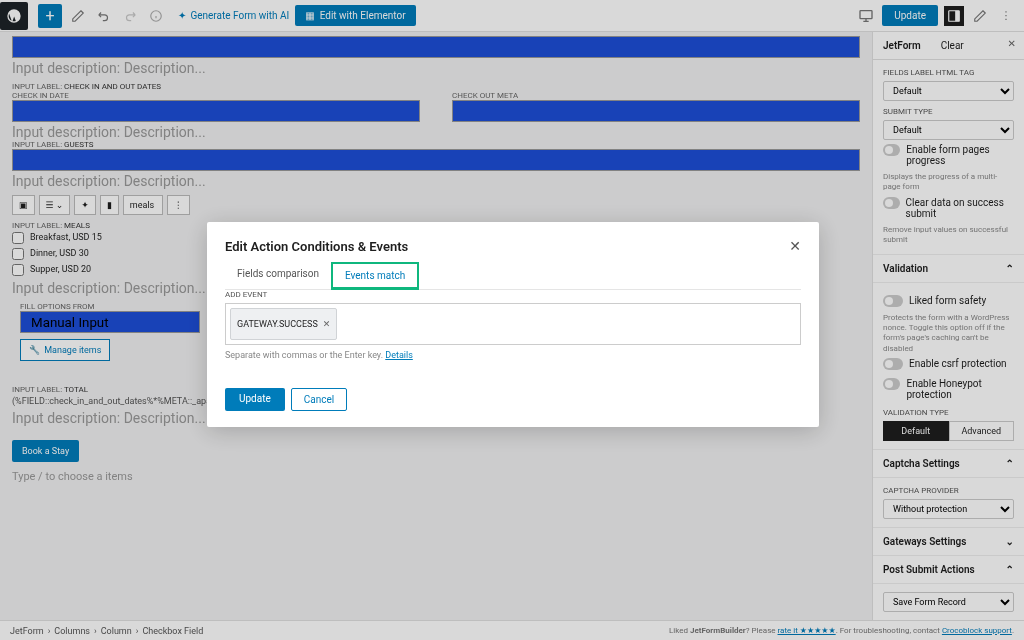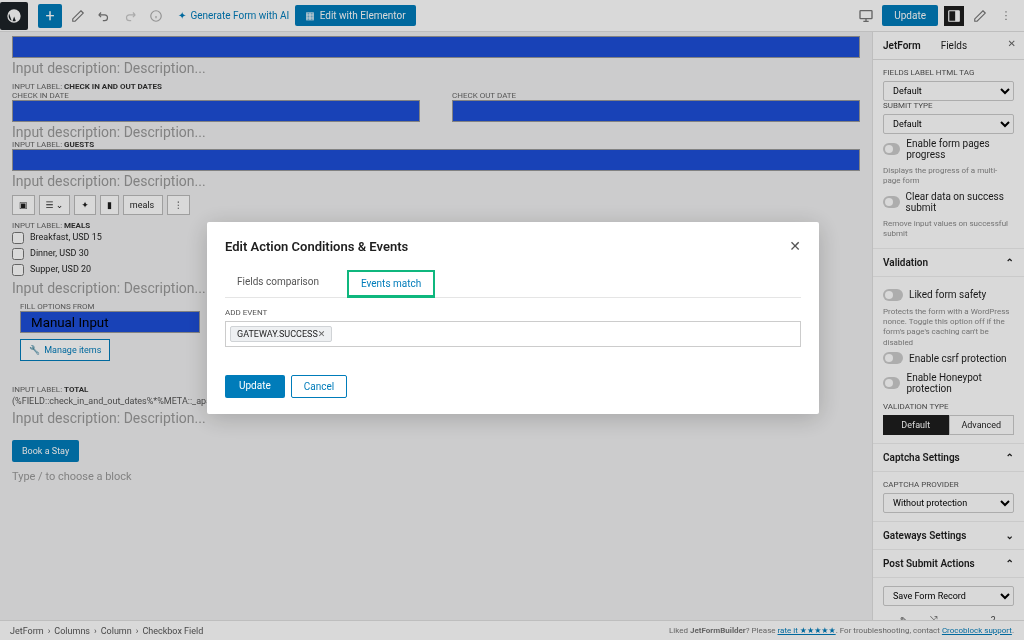--- a/index.html
+++ b/index.html
@@ -15,61 +15,61 @@
 .main{display:flex;height:calc(100% - 52px)}
 .canvas{flex:1;padding:4px 12px;overflow:hidden;position:relative}
 .sidebar{width:152px;background:#fff;border-left:1px solid #e0e0e0;overflow-y:auto;font-size:10px}
 .side-tabs{display:flex;border-bottom:1px solid #e0e0e0;position:relative}
 .side-tab{padding:8px 10px;cursor:pointer;font-size:10px}
 .side-tab.active{font-weight:600}
 .side-close{margin-left:auto;padding:6px 8px;cursor:pointer;color:#666}
 .side-section{padding:8px 10px;border-bottom:1px solid #eee}
 .side-label{font-size:8px;color:#555;text-transform:uppercase;margin-bottom:4px}
 .side-select{width:100%;border:1px solid #ccc;padding:3px 5px;font-size:9px;background:#fff;cursor:pointer;border-radius:2px}
-.side-toggle-row{display:flex;align-items:center;gap:6px;padding:4px 0}
+.side-toggle-row{display:flex;gap:6px;padding:4px 0}
 .toggle{width:20px;height:12px;background:#ccc;border-radius:6px;position:relative;cursor:pointer}
 .toggle::after{content:'';position:absolute;width:8px;height:8px;background:#fff;border-radius:50%;top:2px;left:2px}
 .side-desc{font-size:8px;color:#888;margin-top:2px;line-height:1.3}
 .side-header{display:flex;justify-content:space-between;align-items:flex-end;padding:8px 10px;font-weight:600;font-size:10px;cursor:pointer;border-bottom:1px solid #eee}
 .tab-buttons{display:flex;gap:0;margin-top:4px}
 .tab-btn{flex:1;padding:4px;font-size:9px;border:1px solid #ccc;text-align:center;cursor:pointer}
 .tab-btn.active{background:#1e1e1e;color:#fff;border-color:#1e1e1e}
 .action-row{display:flex;gap:8px;padding:6px 10px;justify-content:space-around;align-items:center}
 .action-icon{width:16px;height:16px;cursor:pointer;display:flex;align-items:center;justify-content:center;color:#555}
 .canvas .fld{margin-bottom:6px}
 .canvas .lbl{font-size:8px;color:#666}
-.canvas .lbl strong{color:#333;font-weight:700}
+.canvas .lbl strong{color:#333;font-weight:400}
 .canvas input.big{width:100%;height:22px;border:1px solid #999;background:#1d4ed8;padding:2px 10px}
 .canvas .desc{font-size:14px;color:#999;margin-top:2px}
 .row2{display:flex;gap:32px}
 .row2>div{flex:1}
 .cb-row{display:flex;align-items:flex-start;gap:6px;font-size:9px;padding:2px 0}
 .cb-row input{width:12px;height:12px}
 .toolbar-row{display:flex;gap:4px;margin:6px 0}
 .tbtn{border:1px solid #bbb;padding:4px 6px;background:#fff;cursor:pointer;font-size:9px;display:flex;align-items:center;gap:2px}
 .manage-btn{border:1px solid #007cba;color:#007cba;padding:5px 8px;font-size:9px;background:#fff;cursor:pointer;display:inline-flex;gap:4px}
 .book-btn{background:#007cba;color:#fff;padding:6px 10px;font-size:9px;border-radius:2px;cursor:pointer;display:inline-block}
 .formula{font-size:9px;color:#555;word-break:break-all;padding:2px 0}
 .placeholder-txt{color:#999;font-size:11px;padding:8px 0}
 .footer{position:absolute;bottom:0;left:0;right:0;height:20px;background:#fff;border-top:1px solid #e0e0e0;display:flex;align-items:center;padding:0 10px;font-size:9px;color:#555}
 .crumb{display:flex;gap:4px}
 .crumb span{cursor:pointer}
 .foot-right{margin-left:auto;font-size:8px;color:#777}
 .foot-right a{color:#007cba;text-decoration:underline;cursor:pointer}
 .overlay{position:absolute;inset:0;background:rgba(0,0,0,0.15);z-index:50}
 .modal{position:absolute;top:222px;left:207px;width:612px;background:#fff;border-radius:2px;box-shadow:0 4px 24px rgba(0,0,0,0.2);z-index:51;padding:16px 18px}
-.modal-head{display:flex;justify-content:space-between;align-items:center;margin-bottom:16px}
+.modal-head{display:flex;justify-content:space-between;align-items:center;margin-bottom:8px}
 .modal-title{font-size:13px;font-weight:600}
 .modal-close{cursor:pointer;font-size:14px;color:#555}
-.modal-tabs{display:flex;gap:16px;border-bottom:1px solid #e5e5e5;margin-bottom:10px}
+.modal-tabs{display:flex;gap:0;border-bottom:1px solid #e5e5e5;}
 .mtab{padding:6px 12px;font-size:10px;cursor:pointer;color:#555}
 .mtab.active{color:#007cba;border:2px solid #0fb77e;border-bottom:3px solid #0fb77e;margin-bottom:-1px}
 .modal-label{font-size:8px;color:#555;text-transform:uppercase;margin-bottom:4px}
 .event-input{width:100%;border:1px solid #ccc;padding:4px;display:flex;gap:4px;background:#fff}
-.chip{background:#eef0f2;border:1px solid #d0d3d6;padding:2px 6px;font-size:9px;display:inline-flex;align-items:center;border-radius:2px}
+.chip{background:#eef0f2;border:1px solid #d0d3d6;padding:10px 6px;font-size:9px;display:inline-flex;align-items:center;gap:5px;border-radius:2px}
 .chip-x{cursor:pointer;color:#666}
 .modal-hint{font-size:9px;color:#888;margin-top:5px}
 .modal-hint a{color:#007cba;text-decoration:underline;cursor:pointer}
 .modal-foot{display:flex;gap:6px;margin-top:28px}
 .mbtn-primary{background:#007cba;color:#fff;padding:5px 14px;font-size:10px;border-radius:2px;cursor:pointer}
 .mbtn-sec{border:1px solid #007cba;color:#007cba;padding:5px 12px;font-size:10px;border-radius:2px;cursor:pointer;background:#fff}
 svg{display:block}
 </style>
 </head>
 <body>
@@ -133,21 +133,21 @@
 </div>
 
 <div class="main">
 
   <div class="canvas">
     <div class="fld"><input class="big" style=""><div class="desc"><span>Input description:</span> <span>Description...</span></div></div>
 
     <div class="lbl"><span>INPUT LABEL:</span> <strong>CHECK IN AND OUT DATES</strong></div>
     <div class="row2">
       <div><div class="lbl">CHECK IN DATE</div><input class="big" style=""><div class="desc"><span>Input description:</span> <span>Description...</span></div></div>
-      <div><div class="lbl">CHECK OUT DATE</div><input class="big" style=""></div>
+      <div><div class="lbl">CHECK OUT META</div><input class="big" style=""></div>
     </div>
 
     <div class="lbl" style=""><span>INPUT LABEL:</span> <strong>GUESTS</strong></div>
     <input class="big" style="">
     <div class="desc"><span>Input description:</span> <span>Description...</span></div>
 
     <div class="toolbar-row">
       <div class="tbtn">▣</div>
       <div class="tbtn">☰ ⌄</div>
       <div class="tbtn">✦</div>
@@ -175,33 +175,33 @@
       <div class="lbl">FILL OPTIONS FROM</div>
       <input class="big" style="width: 180px;" value="Manual Input">
       <div style="margin-top:6px"><span class="manage-btn">🔧 <span>Manage items</span></span></div>
     </div>
 
     <div class="lbl" style="margin-top:18px"><span>INPUT LABEL:</span> <strong>TOTAL</strong></div>
     <div class="formula">(%FIELD::check_in_and_out_dates%*%META::_apartment_price%*%FIELD::guests%)+(%FIELD::guests%*%FIELD::check_in_and_out_dates%*%FIELD::meals%)+(%FIELD::additional_services%)</div>
     <div class="desc"><span>Input description:</span> <span>Description...</span></div>
 
     <div style="margin-top:14px"><span class="book-btn">Book a Stay</span></div>
-    <div class="placeholder-txt">Type / to choose a block</div>
+    <div class="placeholder-txt">Type / to choose a items</div>
   </div>
 
   <div class="sidebar">
     <div class="side-tabs">
       <div class="side-tab active">JetForm</div>
-      <div class="side-tab">Fields</div>
+      <div class="side-tab">Clear</div>
       <div class="side-close">✕</div>
     </div>
     <div class="side-section">
       <div class="side-label">FIELDS LABEL HTML TAG</div>
       <select class="side-select"><option>Default</option></select>
-      <div class="side-label" style="">SUBMIT TYPE</div>
+      <div class="side-label" style="margin-top:6px">SUBMIT TYPE</div>
       <select class="side-select"><option>Default</option></select>
       <div class="side-toggle-row">
           <div class="toggle"></div>
           <span>Enable form pages progress</span>
         </div>
       <div class="side-desc">Displays the progress of a multi-page form</div>
       <div class="side-toggle-row">
           <div class="toggle"></div>
           <span>Clear data on success submit</span>
         </div>
@@ -283,17 +283,18 @@
     <div class="mtab">Fields comparison</div>
     <div class="mtab active">Events match</div>
   </div>
   <div class="modal-label">ADD EVENT</div>
   <div class="event-input">
     <span class="chip">
         <span>GATEWAY.SUCCESS</span>
         <span class="chip-x">✕</span>
       </span>
   </div>
+  <div class="modal-hint"><span>Separate with commas or the Enter key.</span> <a>Details</a></div>
   <div class="modal-foot">
     <div class="mbtn-primary">Update</div>
     <div class="mbtn-sec">Cancel</div>
   </div>
 </div>
 
 </body></html>

